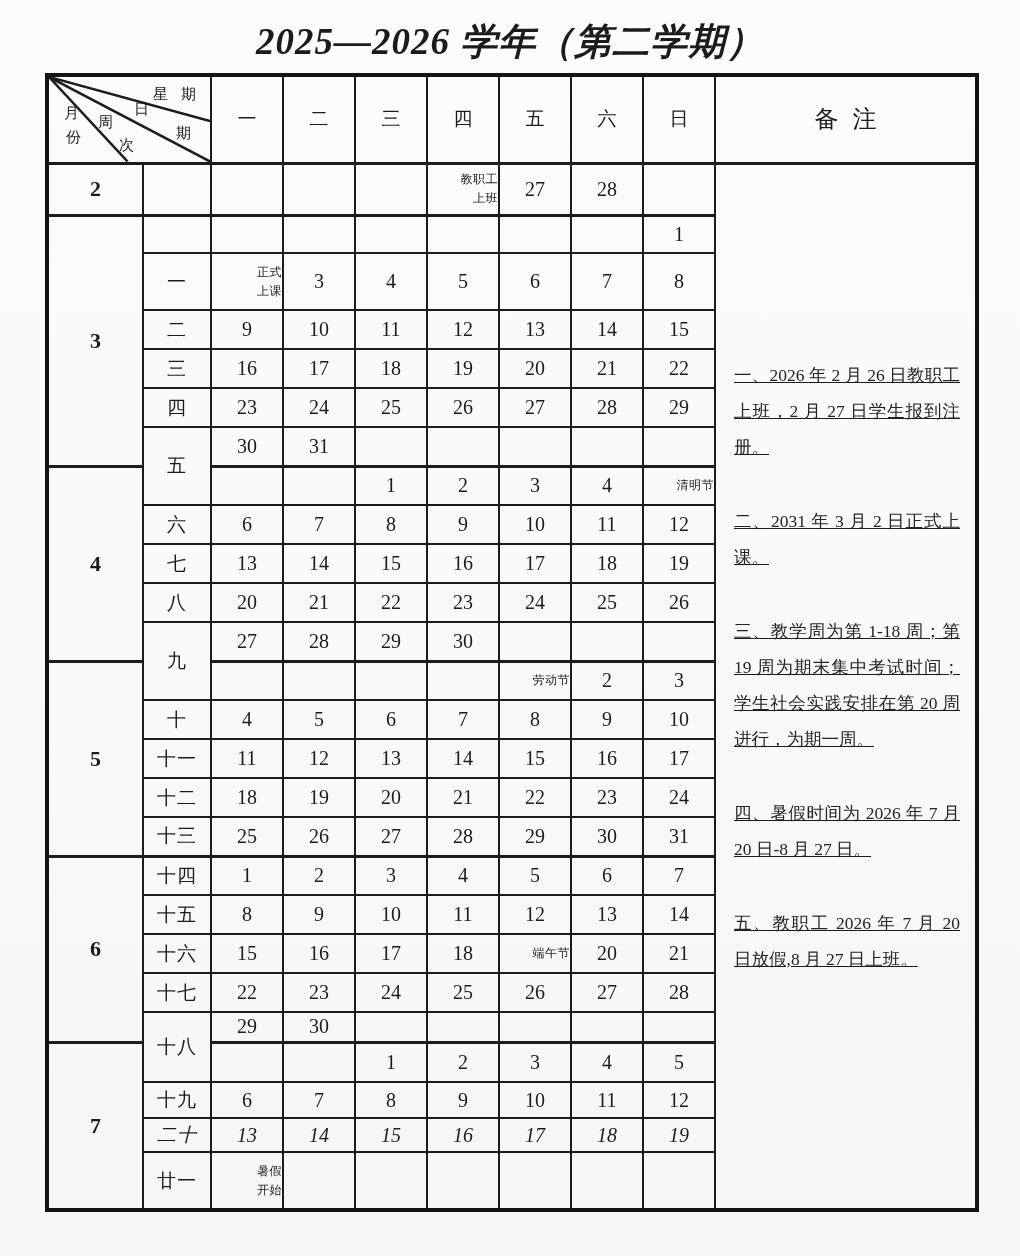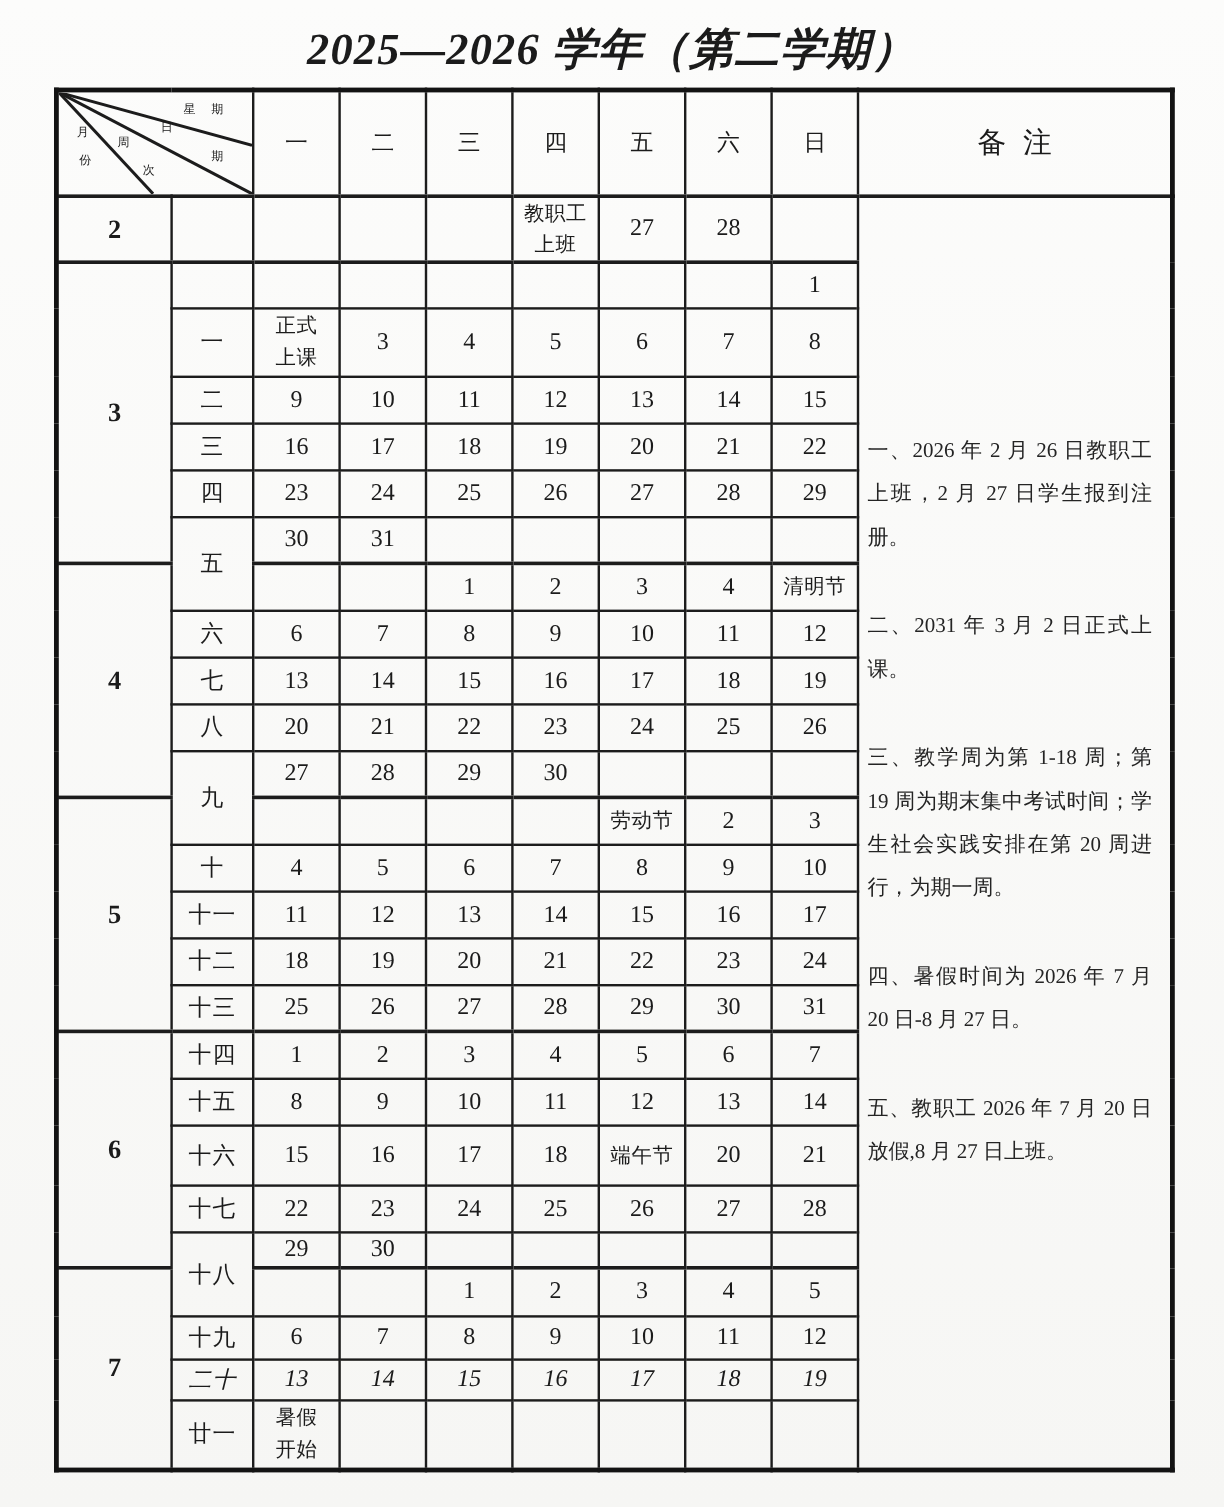--- a/index.html
+++ b/index.html
@@ -37,42 +37,43 @@
     font-weight: normal;
     overflow: hidden;
   }
   thead tr { height: 88px; }
   thead th { border-bottom-width: 3px; }
   tr.month-start td { border-top-width: 3px; }
 
   
   .corner-cell { position: relative; }
   .corner-cell svg { position: absolute; left: 0; top: 0; width: 100%; height: 100%; display: block; }
-  .cl { position: absolute; font-size: 10px; line-height: 1; white-space: nowrap; }
+  .cl { position: absolute; font-size: 15px; line-height: 1; white-space: nowrap; }
   .cl-weekday  { top: 10px;  left: 104px; letter-spacing: 13px; }
   .cl-date-c1  { top: 25px;  left: 85px; }
   .cl-date-c2  { top: 49px;  left: 127px; }
   .cl-week-c1  { top: 38px;  left: 49px; }
   .cl-week-c2  { top: 61px;  left: 70px; }
   .cl-month-c1 { top: 29px;  left: 15px; }
   .cl-month-c2 { top: 53px;  left: 17px; }
 
   .day-header { font-size: 19px; }
   .notes-header { font-size: 24px; letter-spacing: 14px; text-indent: 14px; }
 
   .month-cell { font-size: 22px; font-weight: bold; }
   .week-cell  { font-size: 19px; letter-spacing: 1px; }
   .day-cell   { font-size: 20px; white-space: pre-line; line-height: 1.25; }
-  .day-cell.special { font-size: 17px; line-height: 1.55; letter-spacing: 0.5px; }
+  .day-cell.special { font-size: 12px; line-height: 1.55; letter-spacing: 0.5px; text-align: right; }
 
   .notes-cell {
     vertical-align: top;
     text-align: left;
-    padding: 192px 15px 0 7px;
+    padding: 192px 15px 0 18px;
     background: transparent;
+    text-decoration: underline;
   }
   .note {
     margin: 0 0 38px 0;
     font-size: 17.5px;
     line-height: 36px;
     text-align: justify;
     color: #242424;
   }
 </style>
 </head>
@@ -315,21 +316,21 @@
       <tr style="height: 39px;">
         <td class="week-cell" rowspan="1">十五</td>
         <td class="day-cell">8</td>
         <td class="day-cell">9</td>
         <td class="day-cell">10</td>
         <td class="day-cell">11</td>
         <td class="day-cell">12</td>
         <td class="day-cell">13</td>
         <td class="day-cell">14</td>
       </tr>
-      <tr style="height: 50px;">
+      <tr style="height: 39px;">
         <td class="week-cell" rowspan="1">十六</td>
         <td class="day-cell">15</td>
         <td class="day-cell">16</td>
         <td class="day-cell">17</td>
         <td class="day-cell">18</td>
         <td class="day-cell special">端午节</td>
         <td class="day-cell">20</td>
         <td class="day-cell">21</td>
       </tr>
       <tr style="height: 39px;">

